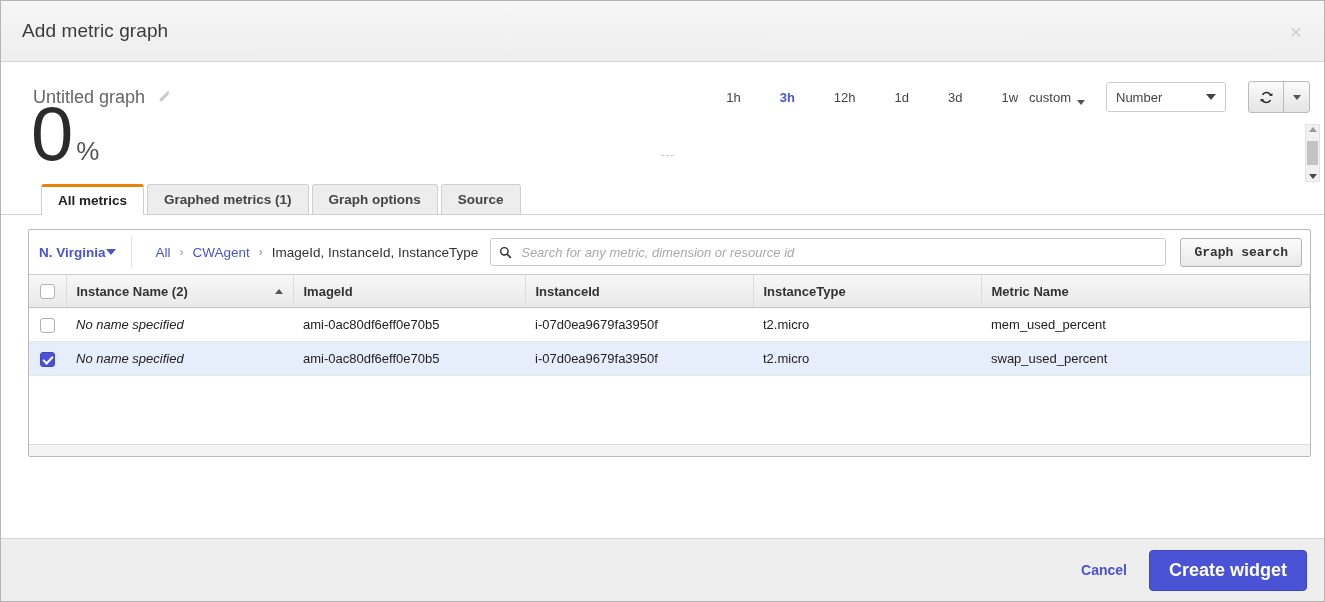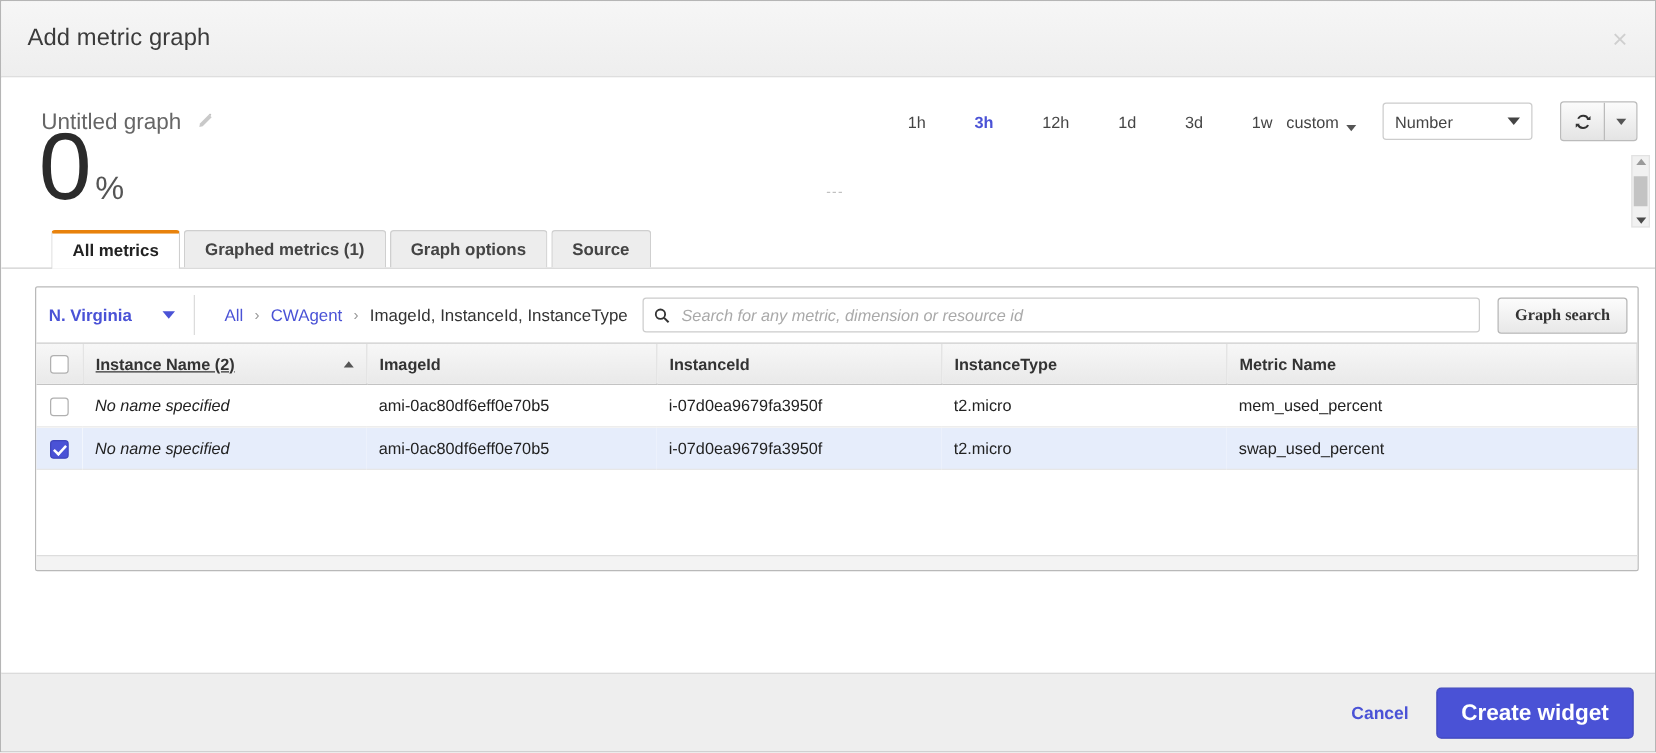--- a/index.html
+++ b/index.html
@@ -283,21 +283,21 @@
     height: 44px;
     display: flex;
     align-items: center;
     padding: 0 8px 0 10px;
     box-sizing: border-box;
     flex: none;
   }
   .region-select {
     display: flex;
     align-items: center;
-    gap: 24px;
+    gap: 0;
     font-size: 13.5px;
     font-weight: bold;
     color: #4a52d6;
     cursor: pointer;
     padding-right: 15px;
     white-space: nowrap;
   }
   .region-caret {
     width: 0; height: 0;
     border-left: 5px solid transparent;
@@ -364,21 +364,21 @@
     height: 29px;
     padding: 0 13px;
     font-size: 13px;
     font-weight: bold;
     color: #333333;
     background: linear-gradient(to bottom, #fcfcfc, #e8e8e8);
     border: 1px solid #b4b4b4;
     border-radius: 3px;
     cursor: pointer;
     white-space: nowrap;
-    font-family: Liberation Serif, serif;
+    font-family: Liberation Mono, monospace;
   }
 
   
   .table-area {
     flex: 1;
     display: flex;
     flex-direction: column;
     overflow: hidden;
     border-top: 1px solid #cccccc;
   }
@@ -403,21 +403,21 @@
   }
   table.metrics th.cb-col, table.metrics td.cb-col {
     width: 37px;
     padding: 0;
     text-align: center;
   }
   th .th-inner {
     display: flex;
     align-items: center;
   }
-  th .th-label { flex: 1; text-decoration: underline; }
+  th .th-label { flex: 1; }
   .sort-arrow {
     width: 0; height: 0;
     border-left: 4px solid transparent;
     border-right: 4px solid transparent;
     border-bottom: 5px solid #555555;
     margin-left: 8px;
   }
   table.metrics td {
     height: 33px;
     padding: 0 10px;

